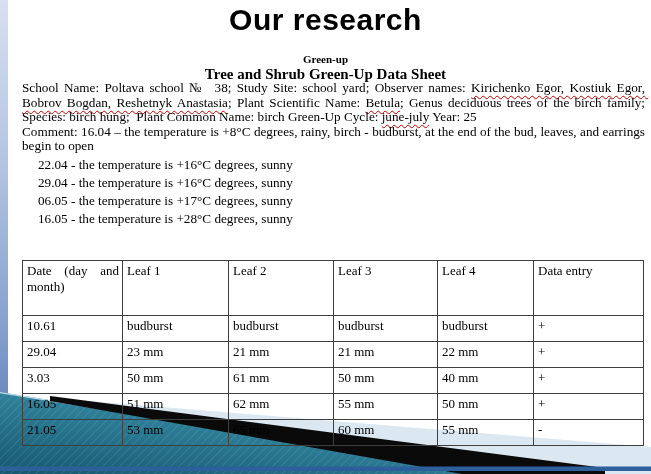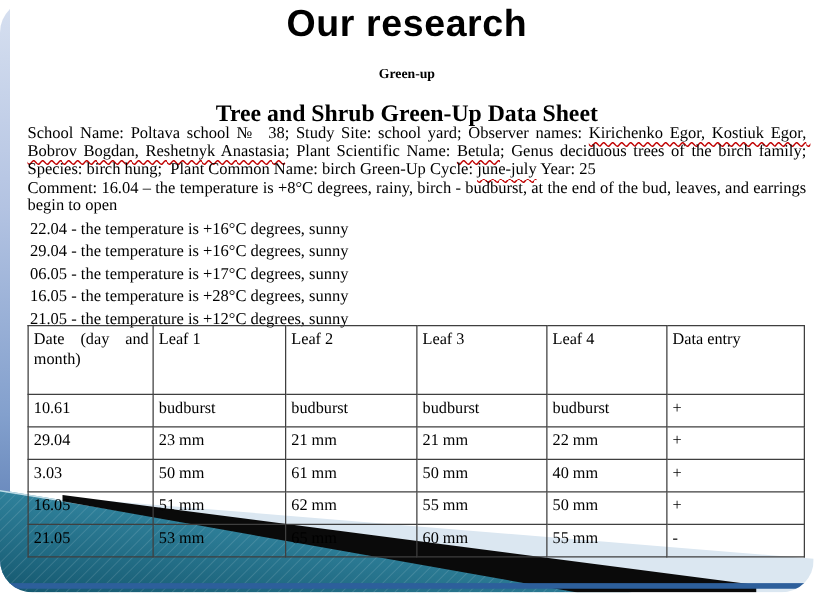--- a/index.html
+++ b/index.html
@@ -1,29 +1,29 @@
 <!DOCTYPE html>
 <html><head>
 <meta charset="utf-8">
 <style>
   html,body{margin:0;padding:0;background:#ffffff;}
   .slide{position:relative;width:651px;height:474px;overflow:hidden;background:#ffffff;
-         font-family:"Liberation Serif","DejaVu Serif",serif;color:#000;border-radius:26px;}
+         font-family:"Liberation Serif","DejaVu Serif",serif;color:#000;}
   .decor{position:absolute;left:0;top:0;width:651px;height:474px;z-index:0;}
   .content{position:absolute;left:0;top:0;width:651px;height:474px;z-index:1;}
   h1.title{margin:2px 0 0 0;text-align:center;
            font-family:"Liberation Sans","DejaVu Sans",sans-serif;
            font-weight:bold;font-size:30px;line-height:36px;letter-spacing:.5px;color:#000;}
   .sheet-head{margin-top:14px;text-align:center;font-weight:bold;font-size:11px;line-height:14.5px;}
-  .sheet-head2{text-align:center;font-weight:bold;font-size:19px;line-height:14.5px;margin-top:18px;}
+  .sheet-head2{text-align:center;font-weight:bold;font-size:15px;line-height:14.5px;}
   .para{margin:0;padding:0 6px 0 22px;text-align:justify;font-size:13.2px;line-height:14.6px;white-space:pre-wrap;}
   .b{font-weight:normal;}
   .w{text-decoration-line:underline;text-decoration-style:wavy;text-decoration-color:#c00000;
      text-decoration-thickness:1px;text-underline-offset:2.5px;}
-  .obs{margin-top:2px;padding-left:24px;font-size:13.2px;line-height:18px;}
+  .obs{margin-top:2px;padding-left:38px;font-size:13.2px;line-height:18px;}
   table.data{position:absolute;left:22px;top:260px;width:621px;border-collapse:collapse;
              table-layout:fixed;font-size:13px;background:transparent;}
   table.data th,table.data td{border:1.5px solid #3f3f3f;vertical-align:top;
              font-weight:normal;text-align:left;padding:2px 3px 0 4px;box-sizing:border-box;
              background:transparent;overflow:hidden;}
   table.data thead th{height:55px;text-align:justify;}
   table.data tbody td{height:26px;}
 </style>
 </head>
 <body>
@@ -70,21 +70,20 @@
     <div class="sheet-head2">Tree and Shrub Green-Up Data Sheet</div>
 
     <p class="para"><span>School Name: </span><span class="b">Poltava school №  38</span><span>; Study Site: </span><span class="b">school yard;</span><span> Observer names: </span><span class="b w">Kirichenko Egor, Kostiuk Egor, Bobrov Bogdan, Reshetnyk Anastasia</span><span class="b">;</span><span> Plant Scientific Name: </span><span class="b w">Betula</span><span class="b">;</span><span> Genus </span><span class="b">deciduous trees of the birch family</span><span>; Species: </span><span class="b">birch hung</span><span>;  Plant Common Name: </span><span class="b">birch </span><span>Green-Up Cycle: </span><span class="b w">june-july</span><span> Year: </span><span class="b">25</span></p>
     <p class="para"><span class="b">Comment: </span><span>16.04 – the temperature is +8°C degrees, rainy, birch - budburst, at the end of the bud, leaves, and earrings begin to open</span></p>
 
     <div class="obs">
         <div>22.04 - the temperature is +16°C degrees, sunny</div>
         <div>29.04 - the temperature is +16°C degrees, sunny</div>
         <div>06.05 - the temperature is +17°C degrees, sunny</div>
         <div>16.05 - the temperature is +28°C degrees, sunny</div>
-        <div>21.05 - the temperature is +12°C degrees, sunny</div>
       </div>
 
     <table class="data">
       <colgroup>
         <col style="width:100px">
           <col style="width:106px">
           <col style="width:105px">
         <col style="width:104px">
           <col style="width:96px">
           <col style="width:110px">

